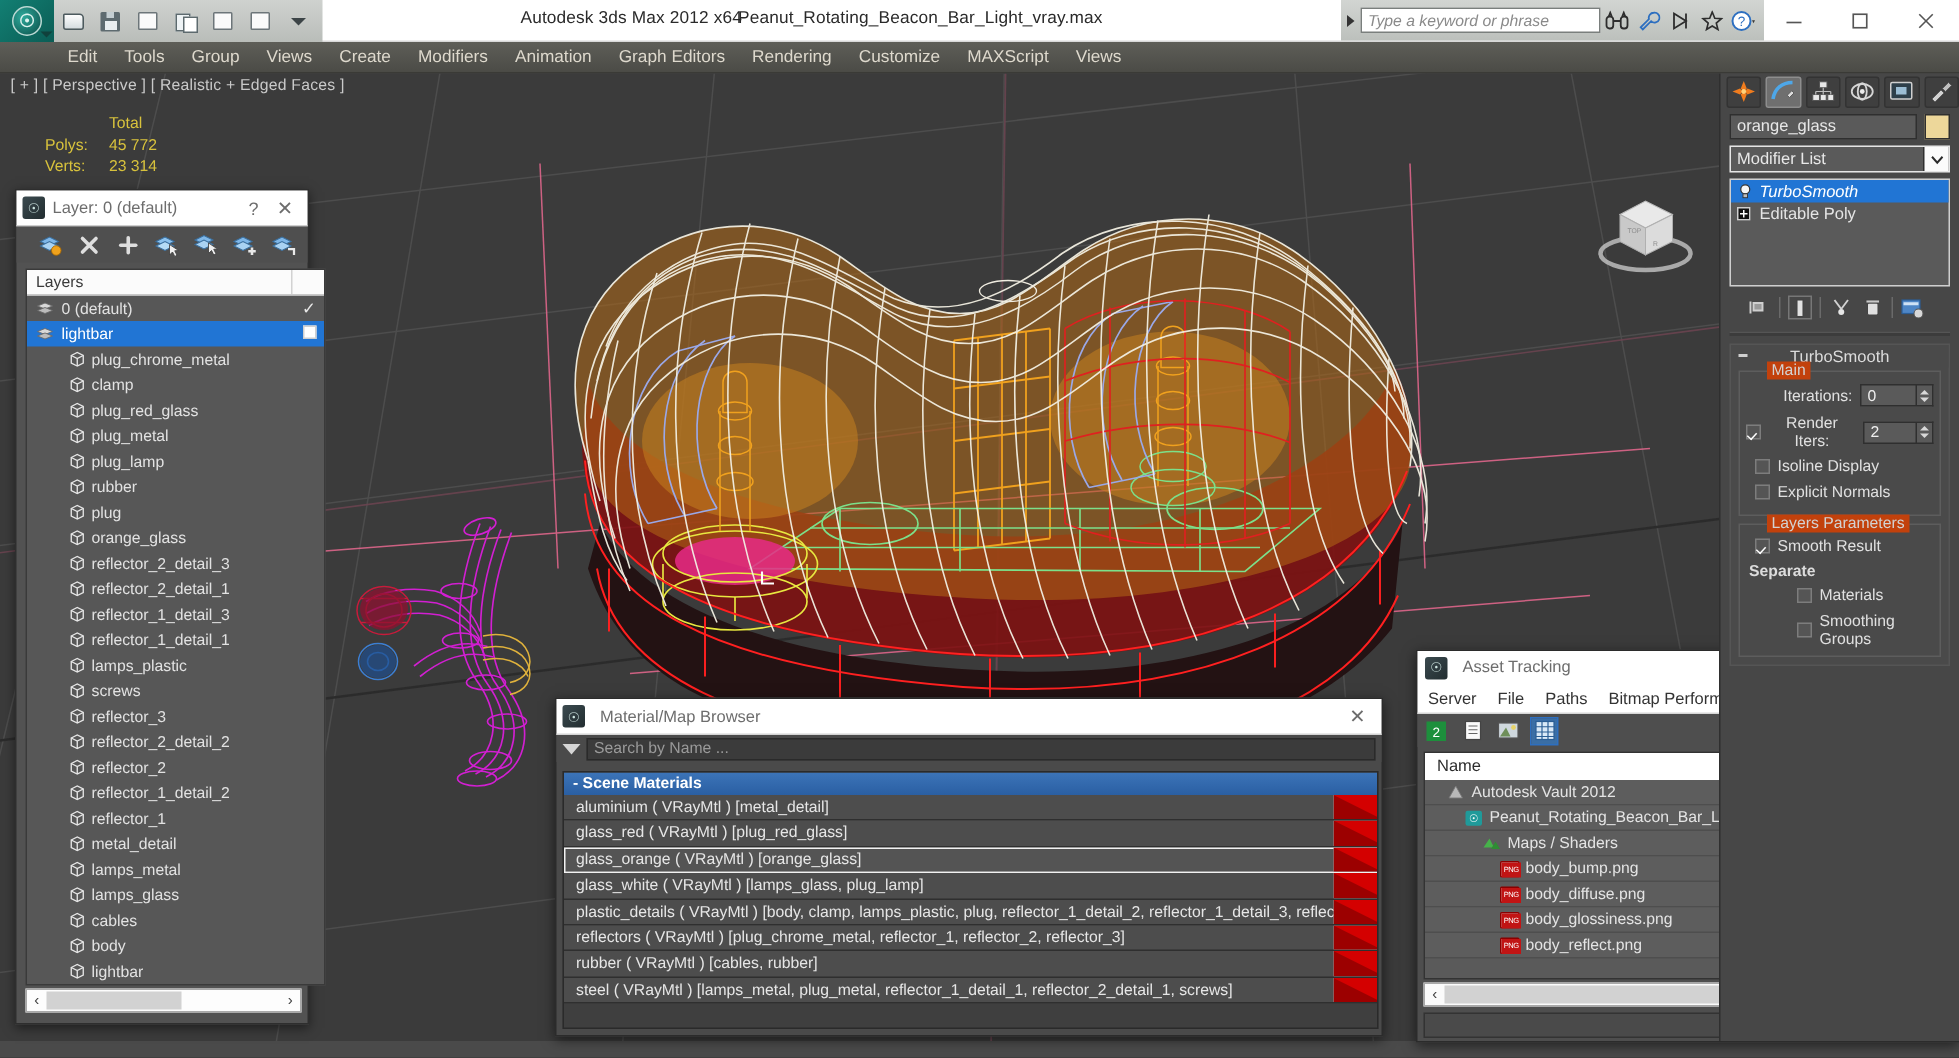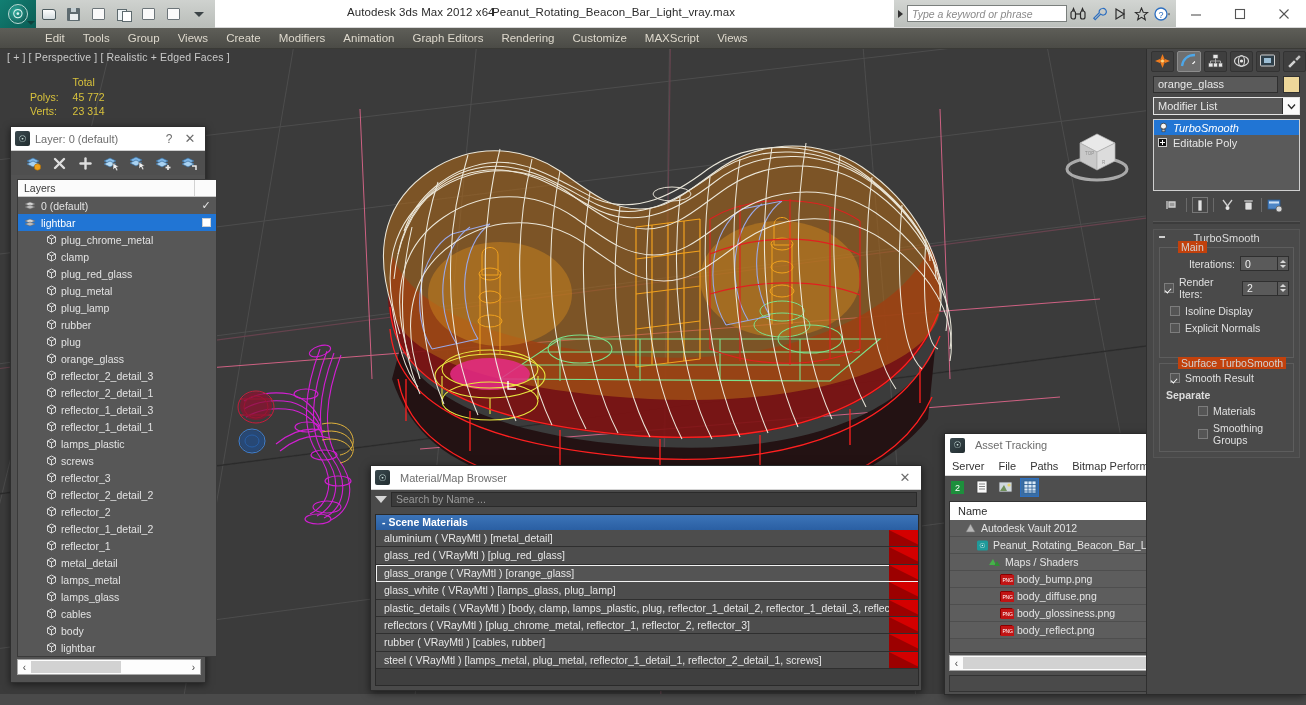--- a/index.html
+++ b/index.html
@@ -330,21 +330,21 @@
   .rollout { margin: 5px 6px 0 6px; border:1px solid #555; background:#4a4a4a;}
   .rollout-head {
     height:15px; display:flex;align-items:center;justify-content:center;
     font-size:11px; color:#dcdcdc; position:relative; background:#4a4a4a;
   }
   .rollout-head .minus{position:absolute;left:5px;top:6px;width:6px;height:1.5px;background:#cfcfcf;}
   .group { margin: 2px 5px 5px 5px; border:1px solid #5d5d5d; padding: 8px 4px 5px 4px; position:relative;}
   .group-lbl { position:absolute; left:18px; top:-7px; background:#c2410c; padding:0 3px;
     font-size:10.5px; color:#d2d2d2;text-align:right;}
   .frow { display:flex; align-items:center; margin-bottom:5px; font-size:10.5px; color:#e0e0e0;}
-  .frow .lbl { margin-left:auto; margin-right:5px;}
+  .frow .lbl { margin-left:auto; margin-right:5px;text-align:center;}
   .spin { width:38px;height:15px;background:#5a5a5a;border:1px solid #2f2f2f;
     display:flex;align-items:center;font-size:10.5px;color:#efefef;padding-left:4px;}
   .spinbtn { width:11px;height:15px;background:#5a5a5a;border:1px solid #2f2f2f;border-left:none;
     display:flex;flex-direction:column;align-items:center;justify-content:center;gap:2px;}
   .spinbtn i{width:0;height:0;border-left:3px solid transparent;border-right:3px solid transparent;}
   .spinbtn i.u{border-bottom:3px solid #d8d8d8;}
   .spinbtn i.d{border-top:3px solid #d8d8d8;}
   .cb { width:10px;height:10px;border:1px solid #7d7d7d;background:#555;margin-right:5px;flex:none;position:relative;}
   .cb.on:after{content:"";position:absolute;left:1px;top:3px;width:3px;height:5px;border-right:1.6px solid #fff;border-bottom:1.6px solid #fff;transform:rotate(42deg);}
   .frow.pad { padding-left:6px;}
@@ -1337,28 +1337,28 @@
           <span class="spin">2</span>
           <span class="spinbtn">
               <i class="u"></i>
               <i class="d"></i>
             </span>
         </div>
         <div class="frow pad">
           <span class="cb"></span>
           <span>Isoline Display</span>
         </div>
-        <div class="frow pad" style="margin-bottom:18px">
+        <div class="frow pad" style="margin-bottom:4px">
           <span class="cb"></span>
           <span>Explicit Normals</span>
         </div>
       </div>
 
       <div class="group">
-        <div class="group-lbl">Surface TurboSmooth</div>
+        <div class="group-lbl">Layers Parameters</div>
         <div class="frow pad">
           <span class="cb on"></span>
           <span>Smooth Result</span>
         </div>
         <div class="ssep">Separate</div>
         <div class="frow pad2">
           <span class="cb"></span>
           <span>Materials</span>
         </div>
         <div class="frow pad2" style="margin-bottom:0">

